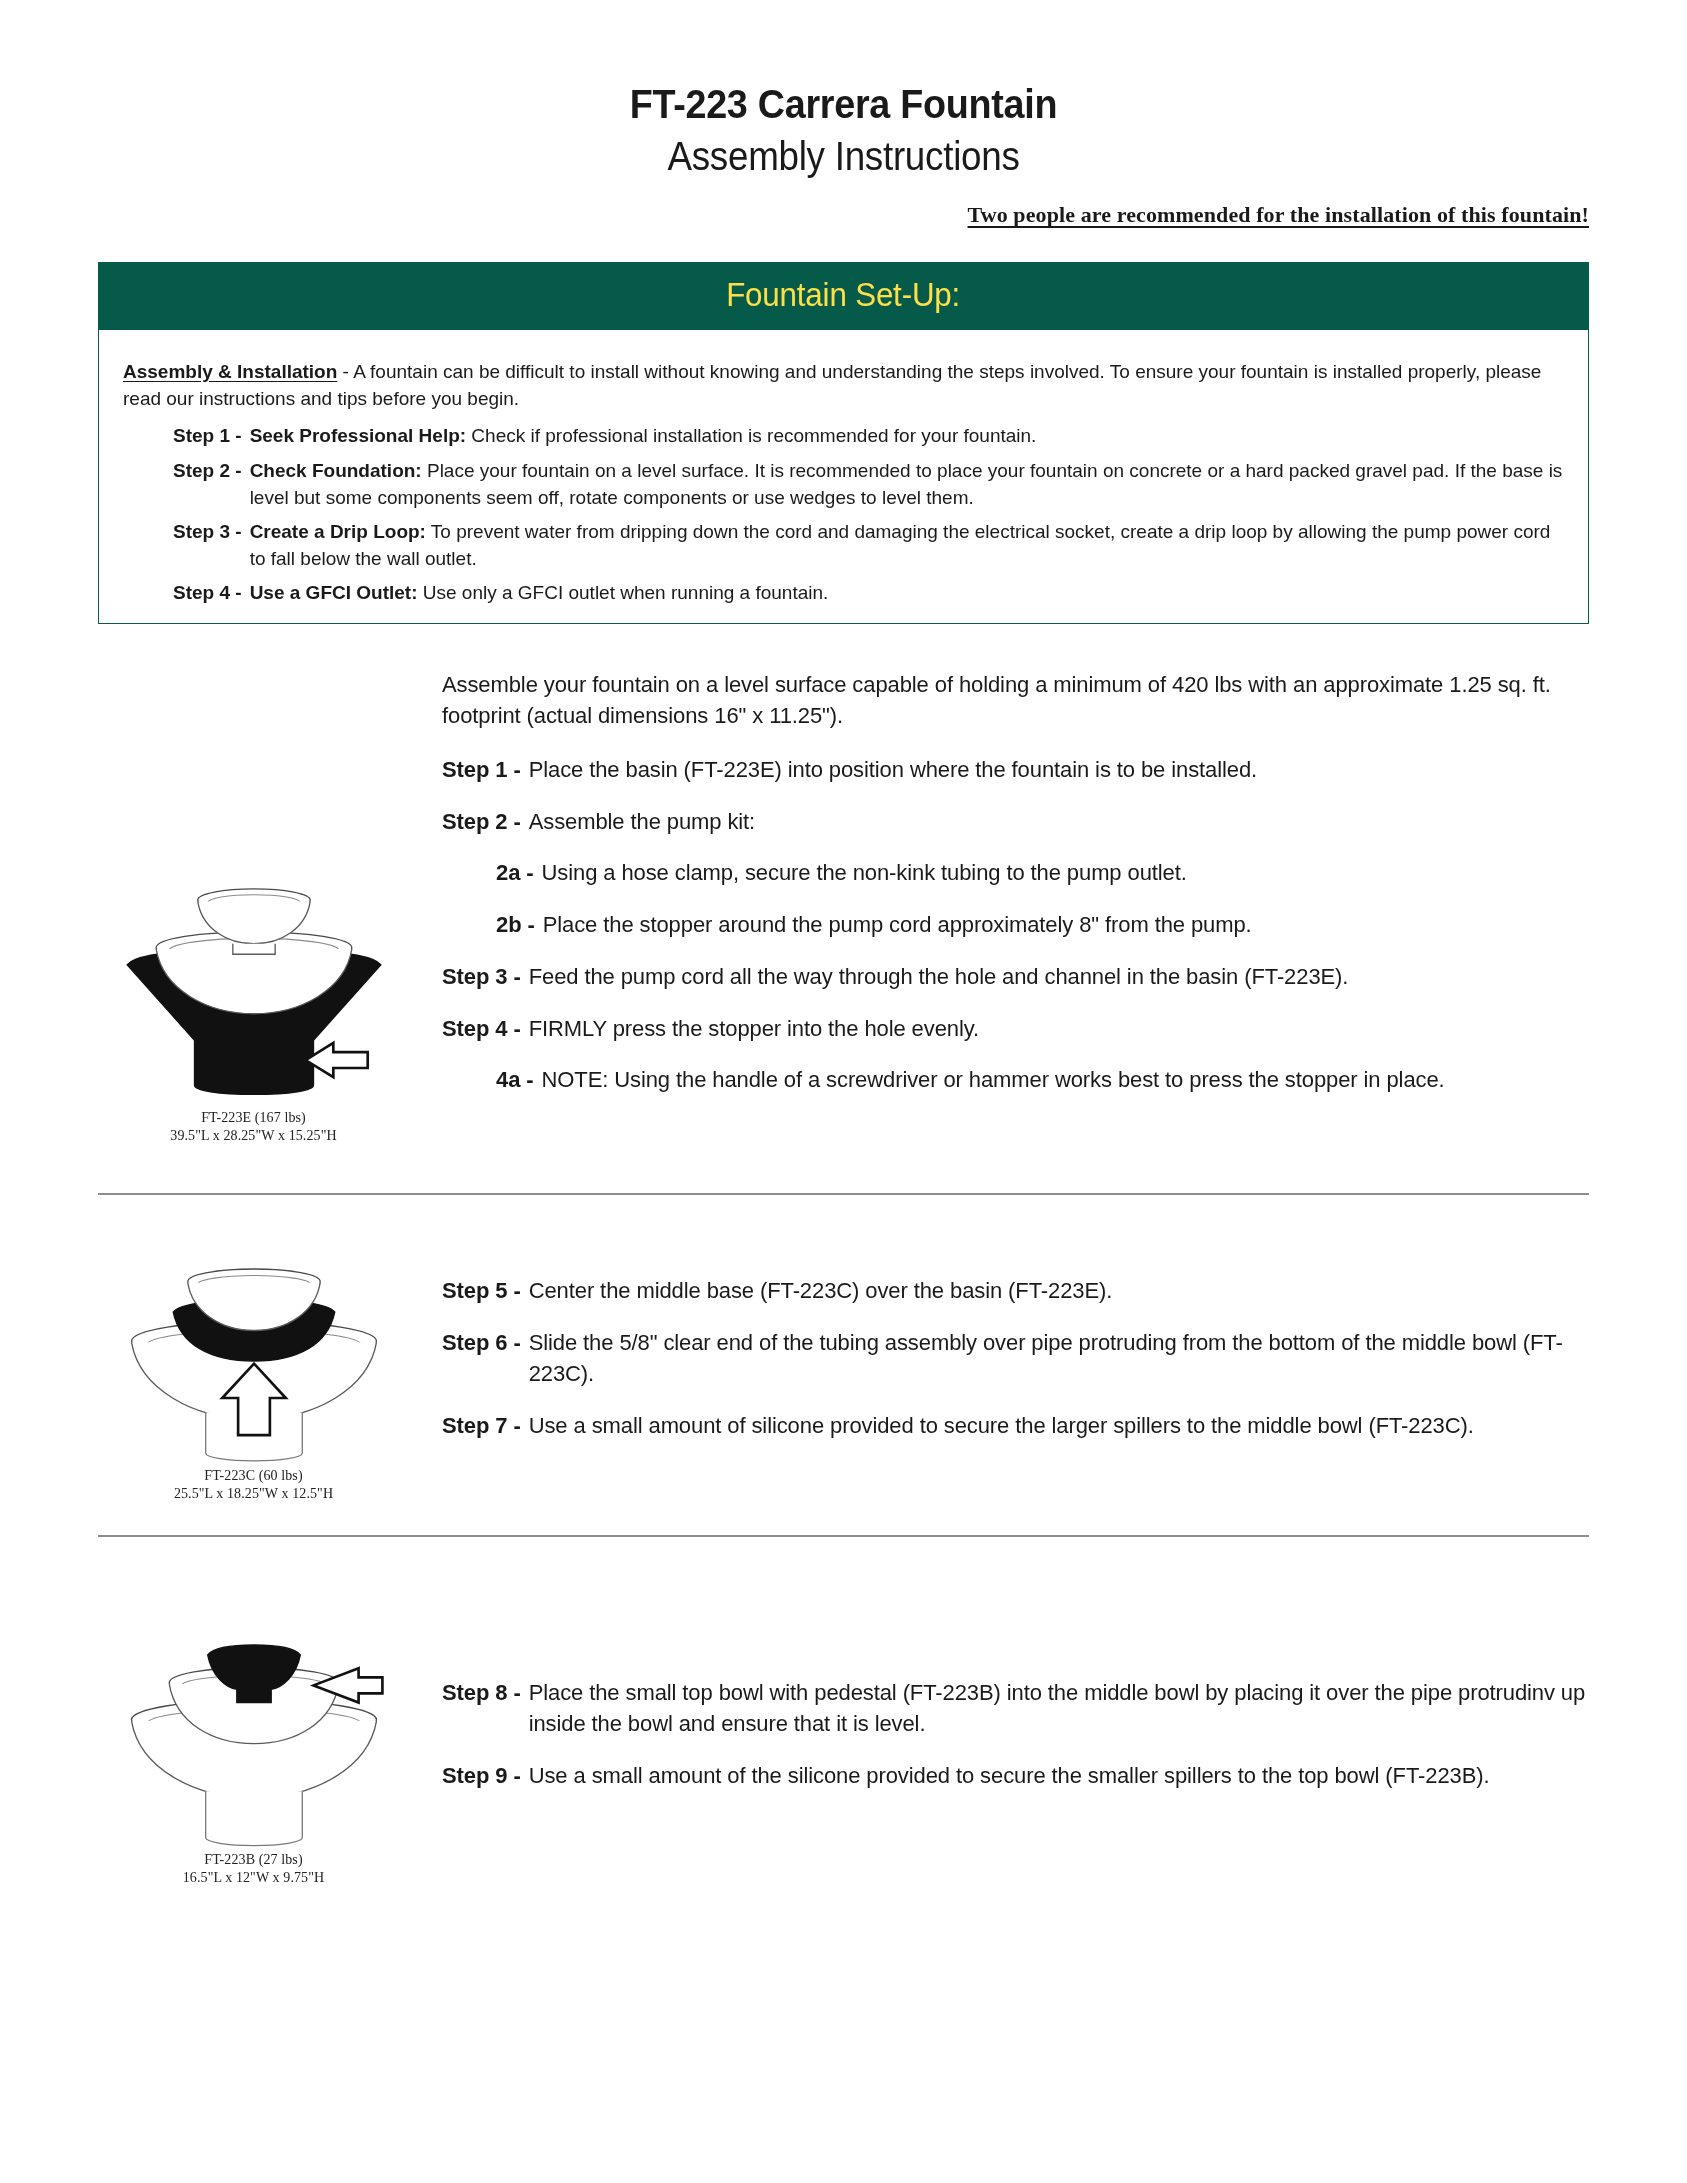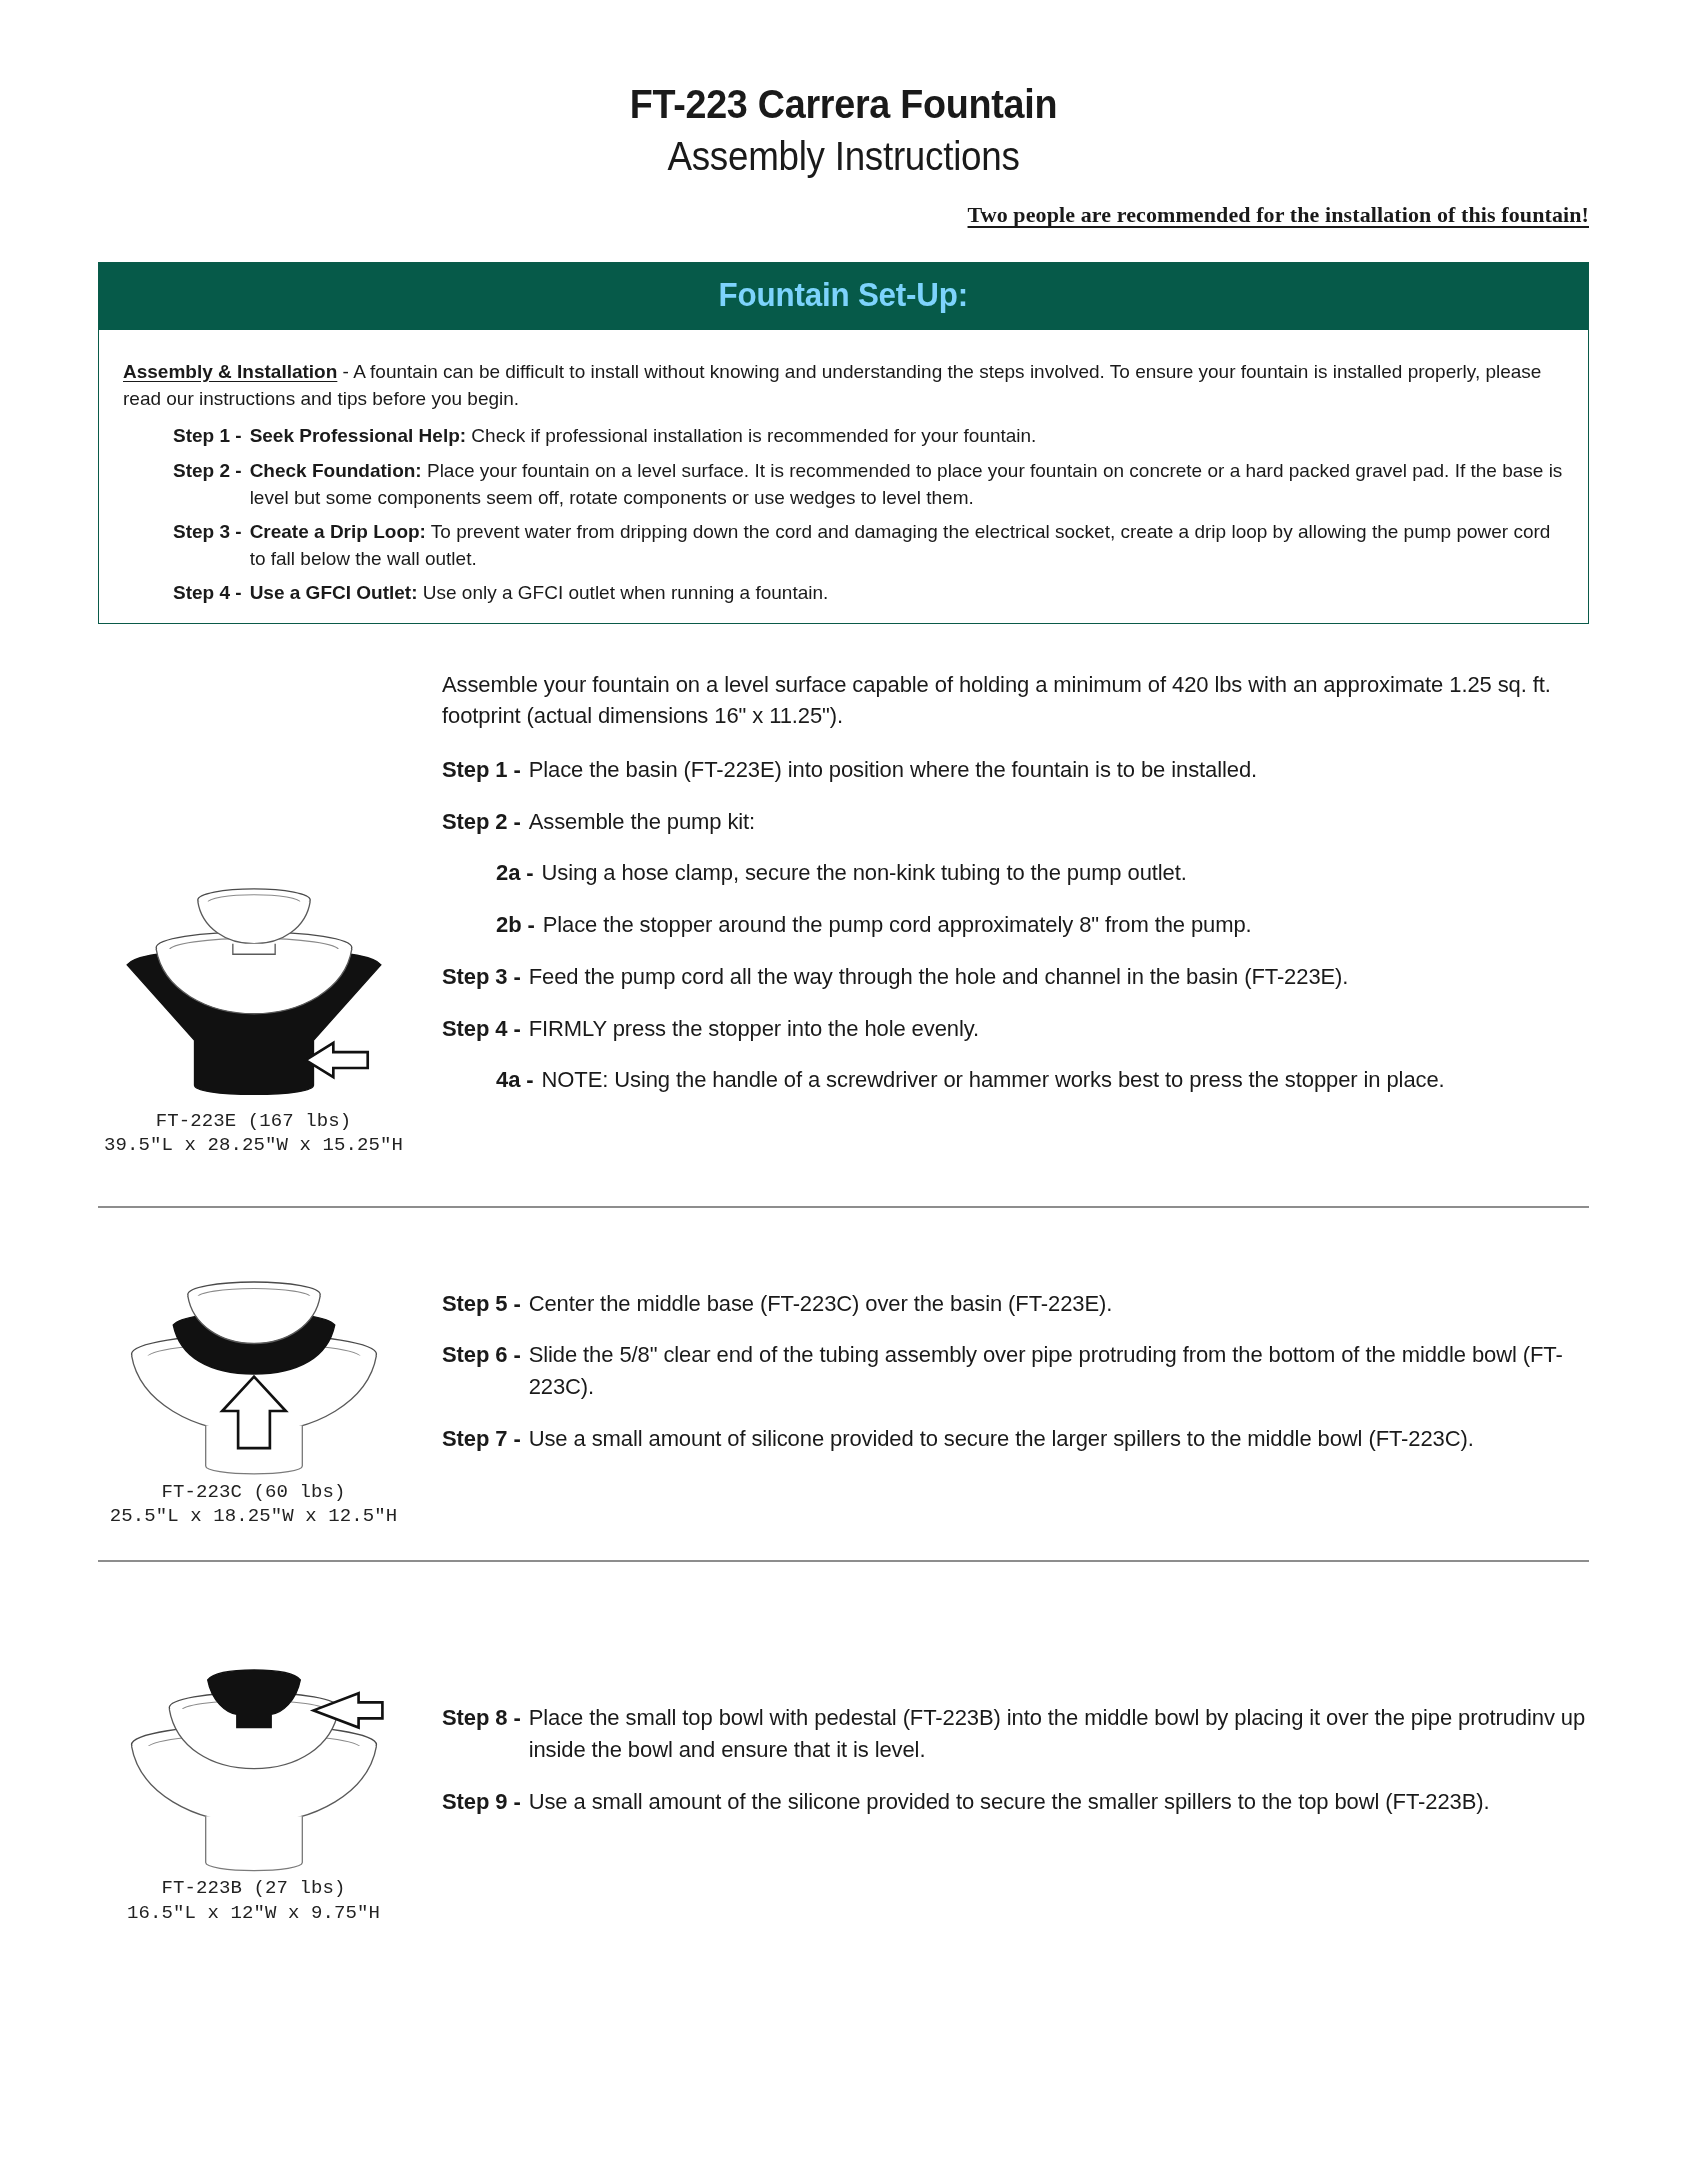--- a/index.html
+++ b/index.html
@@ -49,25 +49,25 @@
   }
 
   
   .setup-box {
     margin-top: 34px;
     border: 1.3px solid #0a5a49;
     background: #ffffff;
   }
   .setup-banner {
     background: #065a49;
-    color: #7dd3fc;
+    color: #fde047;
     text-align: center;
     font-family: "Liberation Sans", sans-serif;
     font-size: 33px;
-    font-weight: bold;
+    font-weight: normal;
     letter-spacing: -0.2px;
     padding: 12.6px 0 16px 0;
     transform: none;
   }
   .setup-banner span { display:inline-block; transform: scaleX(0.95); }
   .setup-body {
     padding: 17px 24px 16px 24px;
     font-family: "Liberation Sans", sans-serif;
     font-size: 19px;
     line-height: 1.42;
@@ -104,22 +104,22 @@
     flex: none;
     text-align: center;
   }
   .steps-col {
     flex: 1;
     padding-left: 33px;
     font-family: "Liberation Sans", sans-serif;
   }
 
   .fig-caption {
-    font-family: Liberation Mono, monospace;
-    font-size: 19px;
+    font-family: Liberation Serif, serif;
+    font-size: 14px;
     line-height: 1.28;
     color: #222;
     margin-top: 4px;
     letter-spacing: 0.1px;
   }
 
   
   .lead {
     font-family: "Liberation Sans", sans-serif;
     font-weight: normal;

